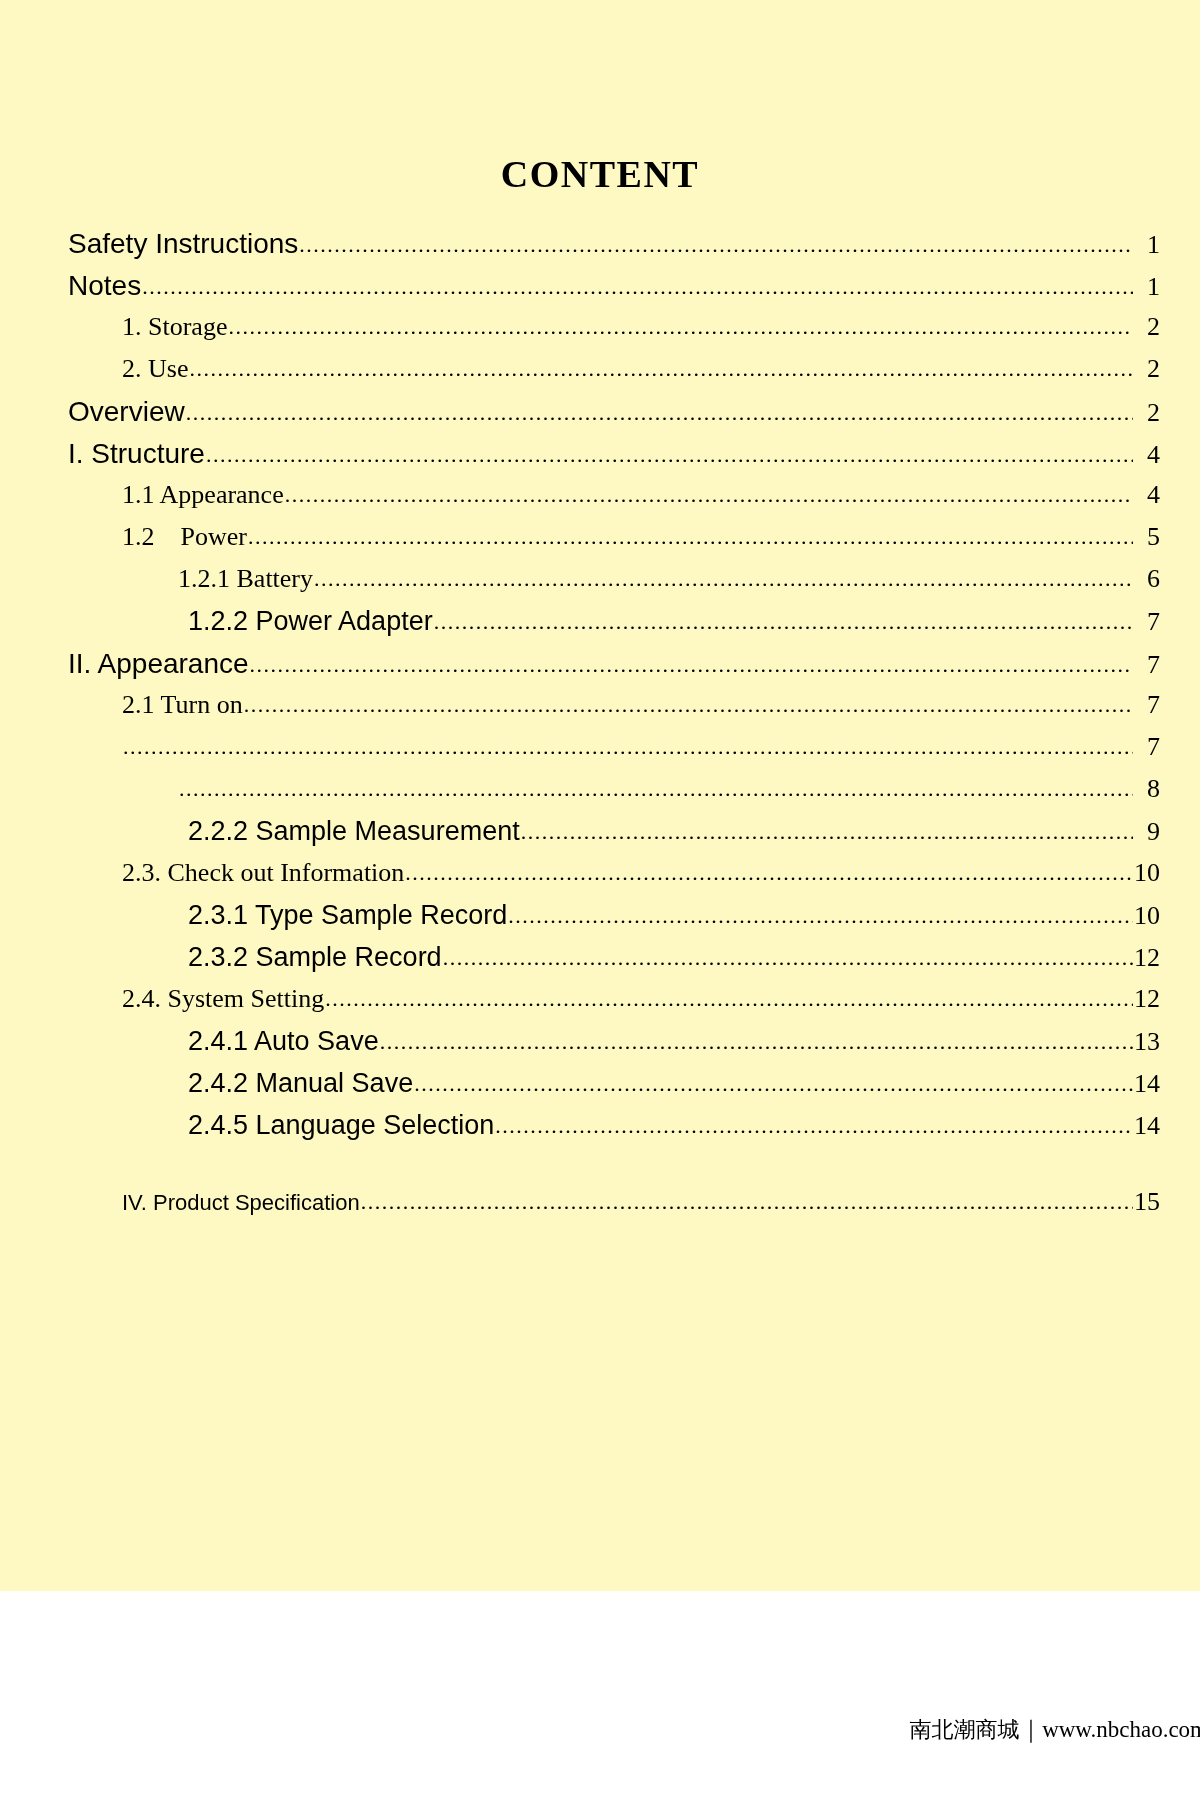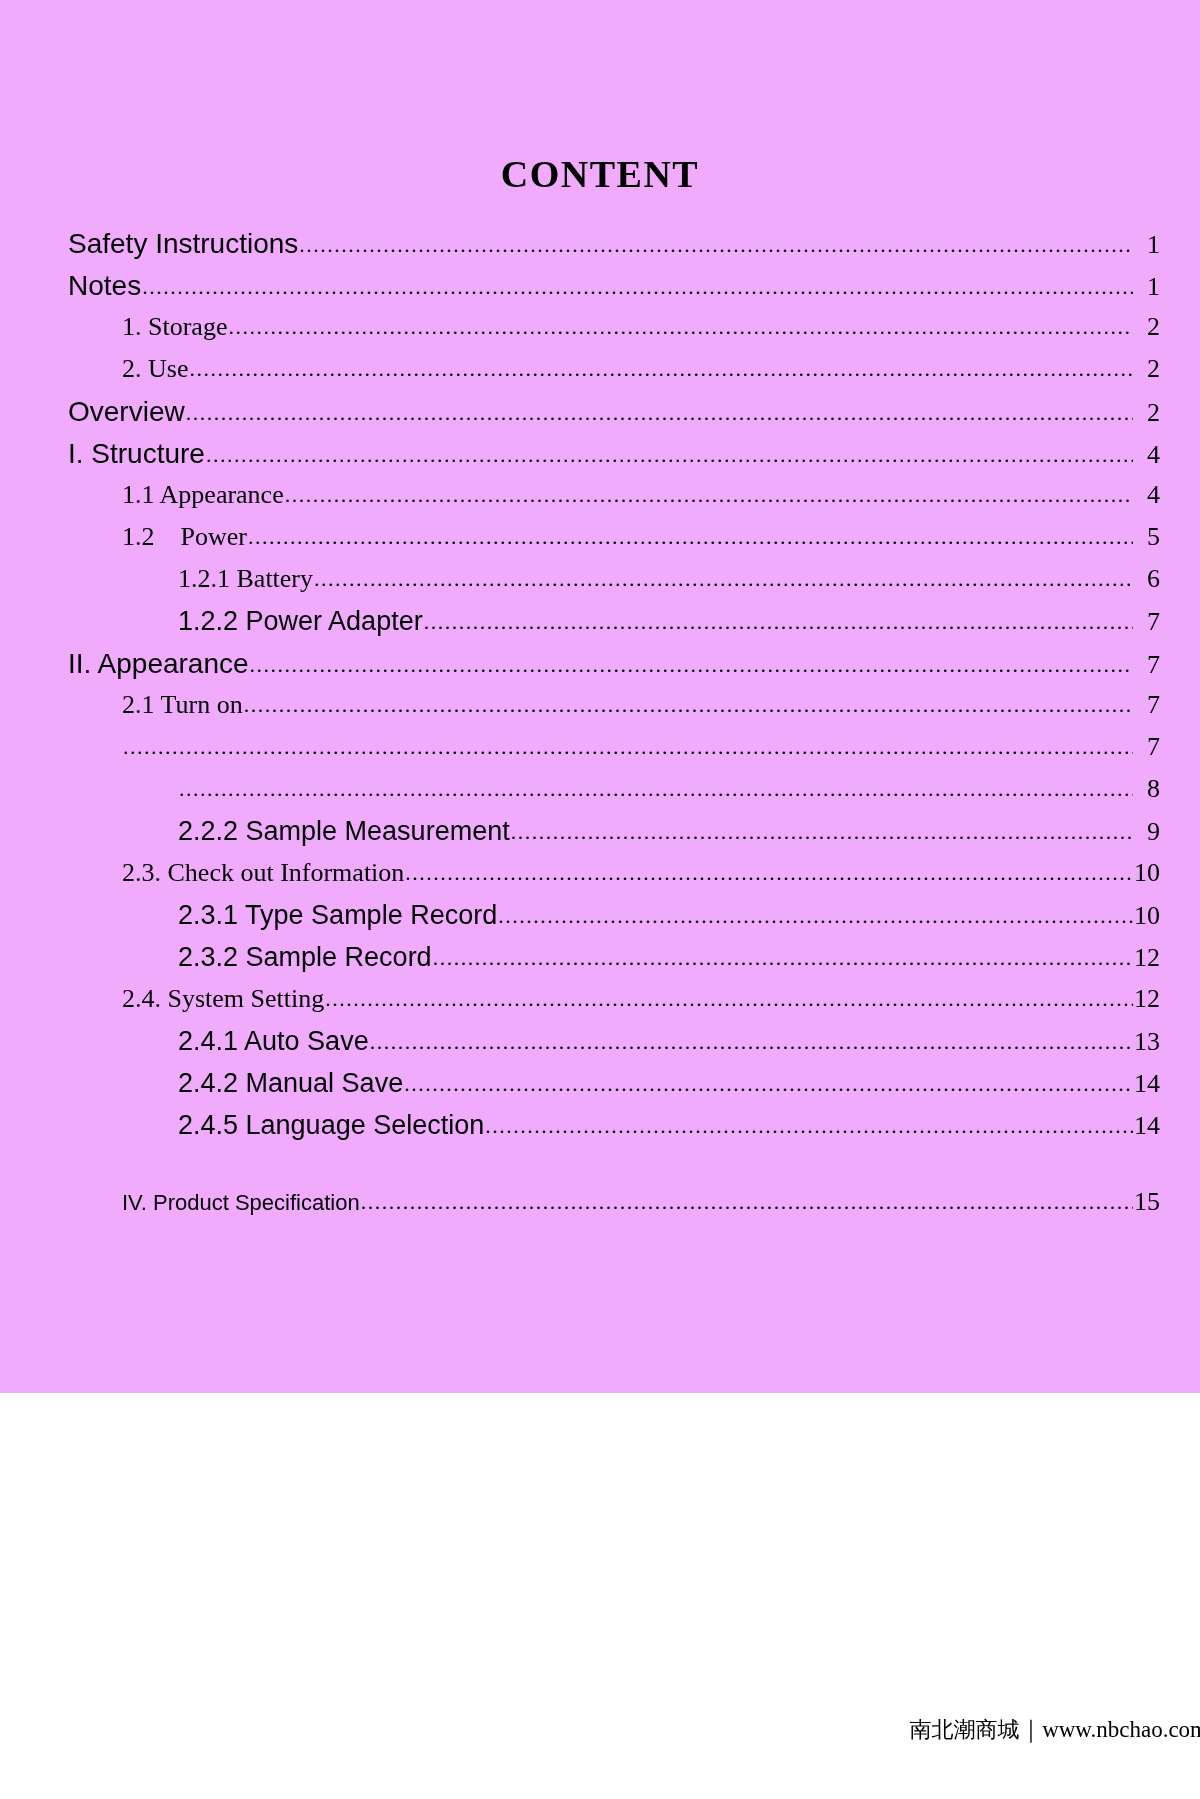--- a/index.html
+++ b/index.html
@@ -14,22 +14,22 @@
     font-family: "Liberation Serif", serif;
     color: #000000;
     overflow: hidden;
   }
 
   #page {
     position: absolute;
     left: 0;
     top: 0;
     width: 1200px;
-    height: 1393px;
-    background: #f0abfc;
+    height: 1591px;
+    background: #fef9c3;
   }
 
   #doc-title {
     position: absolute;
     left: 0;
     top: 152px;
     width: 1200px;
     text-align: center;
     font-family: "Liberation Serif", serif;
     font-weight: bold;
@@ -92,21 +92,21 @@
   .lv2 { padding-left: 122px; }
   .lv2 .toc-label { font-size: 26px; }
   .lv2 .toc-page  { font-size: 26px; }
 
   .lv3 { padding-left: 178px; }
   .lv3 .toc-label { font-size: 26px; }
   .lv3 .toc-page  { font-size: 26px; }
 
   
   .lv2.f-sans .toc-label { font-size: 22px; margin-top: 38px; }
-  .lv3.f-sans .toc-label { font-size: 27px; }
+  .lv3.f-sans .toc-label { font-size: 27px; margin-left: 10px; }
 
   #footer {
     position: absolute;
     left: 8px;
     top: 1688px;
     width: 1200px;
     text-align: right;
     font-size: 23px;
     font-family: "Liberation Serif", serif;
     color: #000000;

